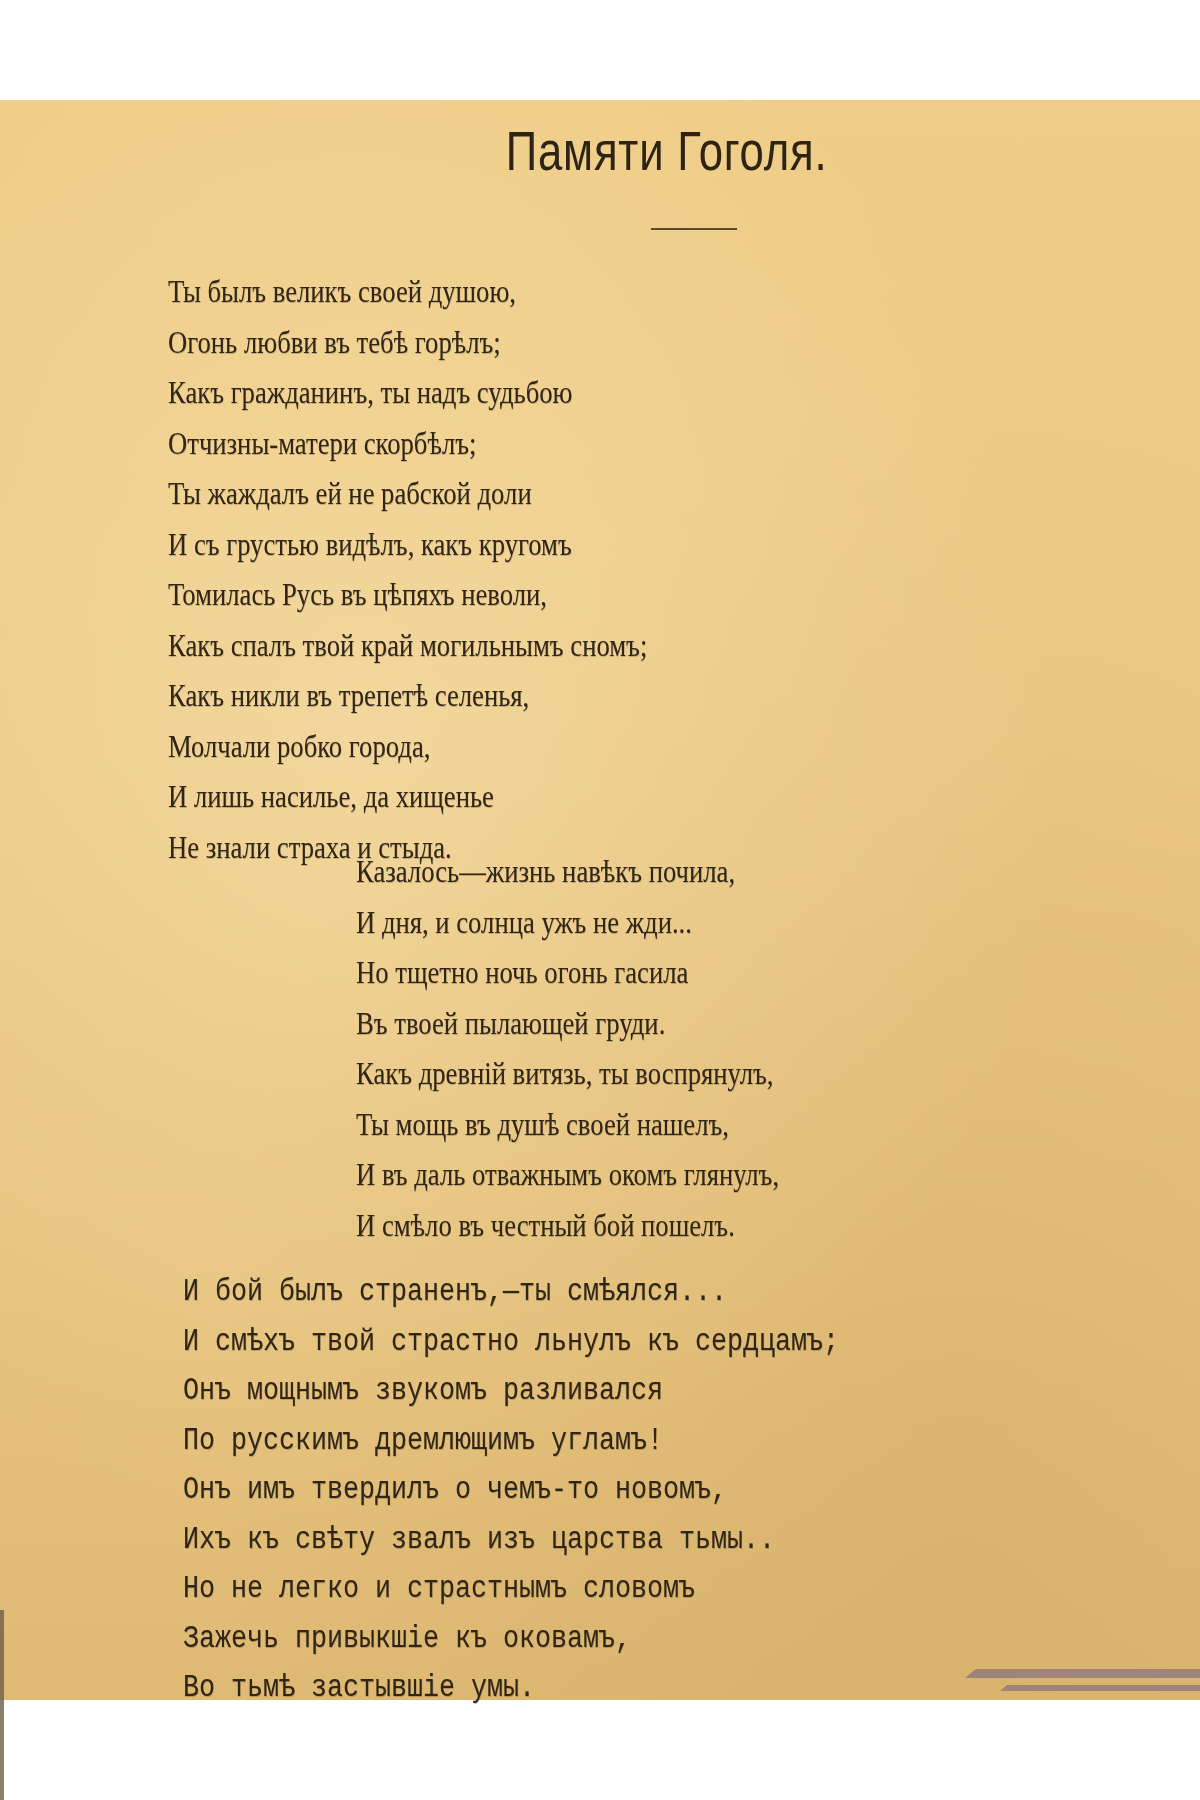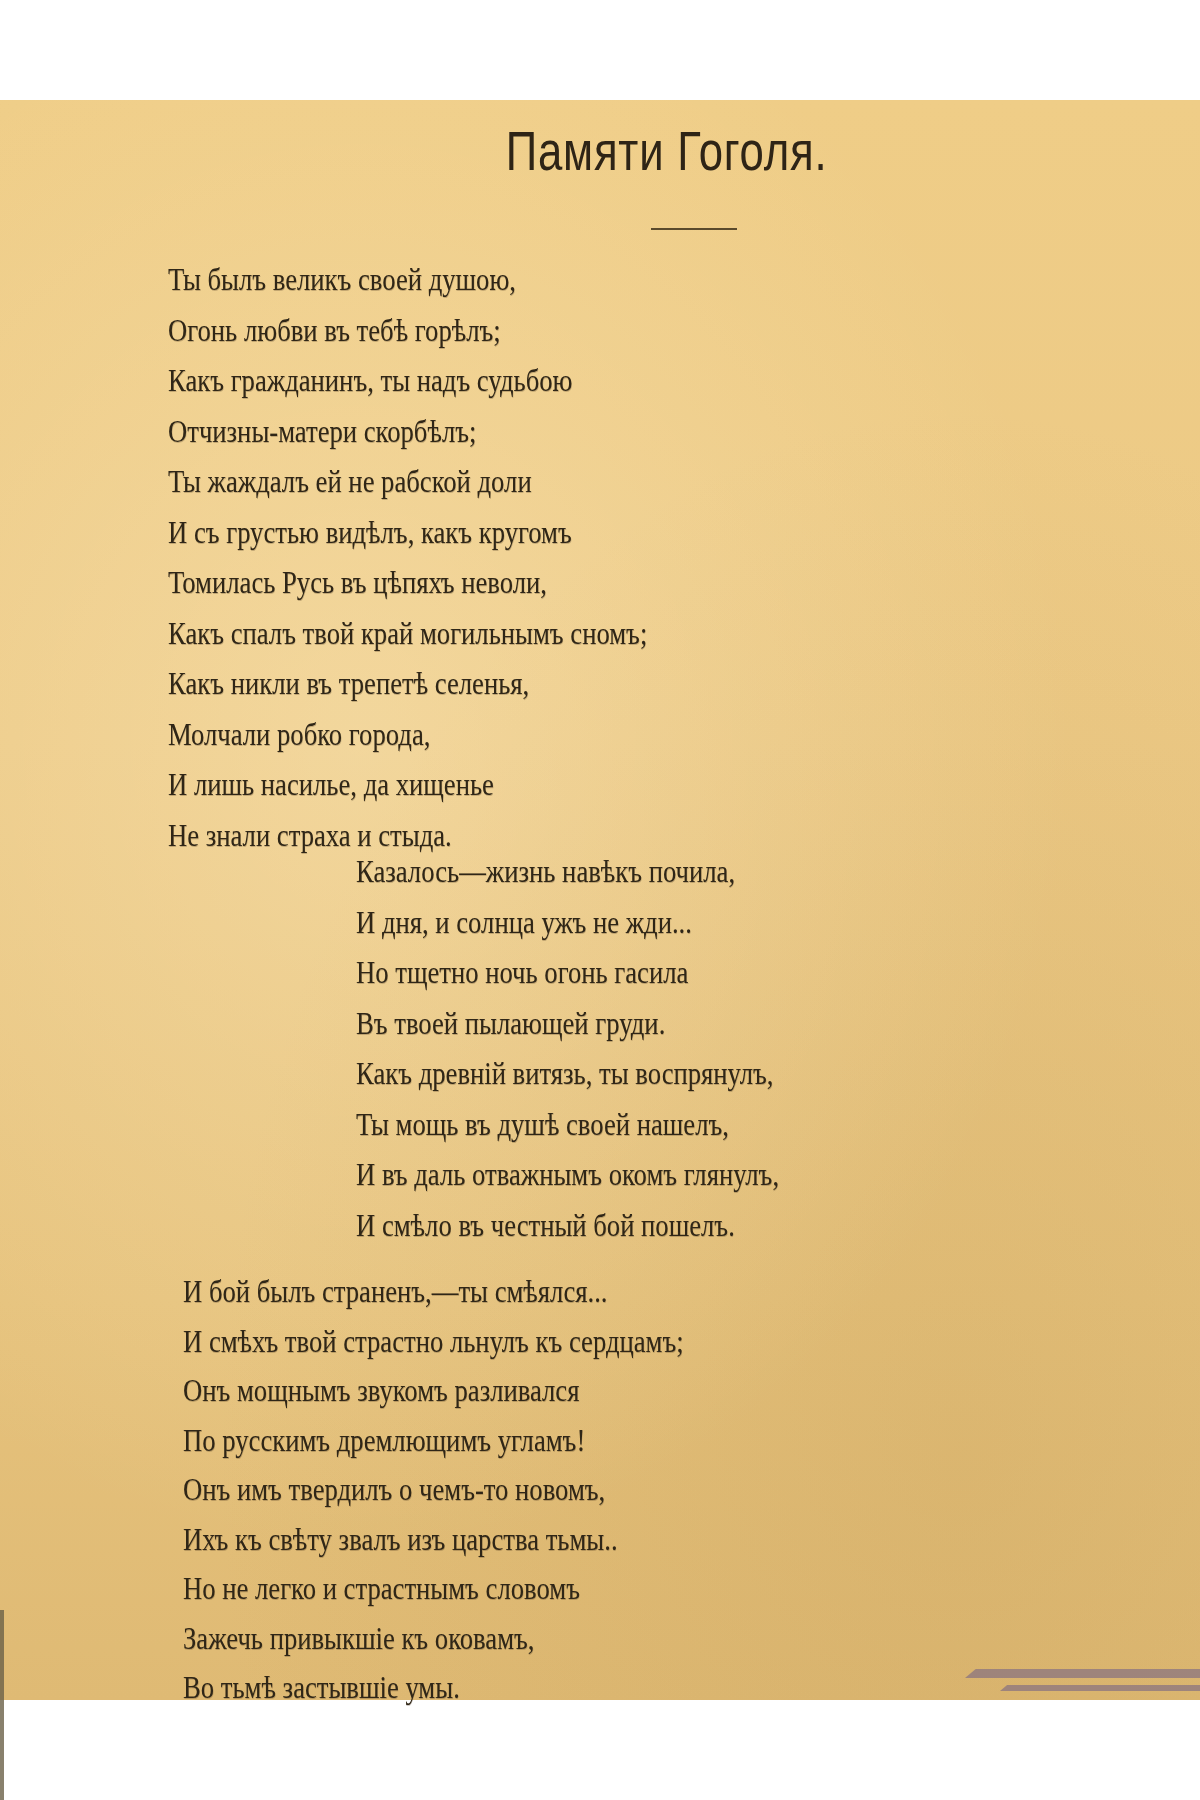--- a/index.html
+++ b/index.html
@@ -31,23 +31,23 @@
     position: absolute; top: 228px; left: 651px; width: 86px; height: 2px;
     background: #5a4a2c;
   }
   .stanza { position: absolute; }
   .line {
     display: block; white-space: nowrap;
     font-size: 31px; line-height: 50.5px; color: #2f2617;
     transform: scaleX(0.86); transform-origin: 0 0;
     text-shadow: 0.5px 0.5px 0 rgba(60,40,20,0.25);
   }
-  .s1 { left: 168px; top: 255px; }
+  .s1 { left: 168px; top: 267px; }
   .s2 { left: 356px; top: 847px; }
-  .s3 { left: 183px; top: 1267px; }
+  .s3 { left: 183px; top: 1267px; font-family: Liberation Mono, monospace; }
   .s3 .line { line-height: 49.5px; }
   .stamp {
     position: absolute; left: 910px; top: 1665px; width: 290px; height: 35px;
     overflow: hidden;
   }
   .stamp .band1, .stamp .band2 {
     position: absolute; height: 9px; background: #8a7480; opacity: 0.75;
   }
   .stamp .band1 { left: 55px; top: 4px; width: 240px; transform: skewX(-50deg); transform-origin: 0 100%; }
   .stamp .band2 { left: 90px; top: 20px; width: 210px; height: 6px; transform: skewX(-50deg); transform-origin: 0 100%; }

